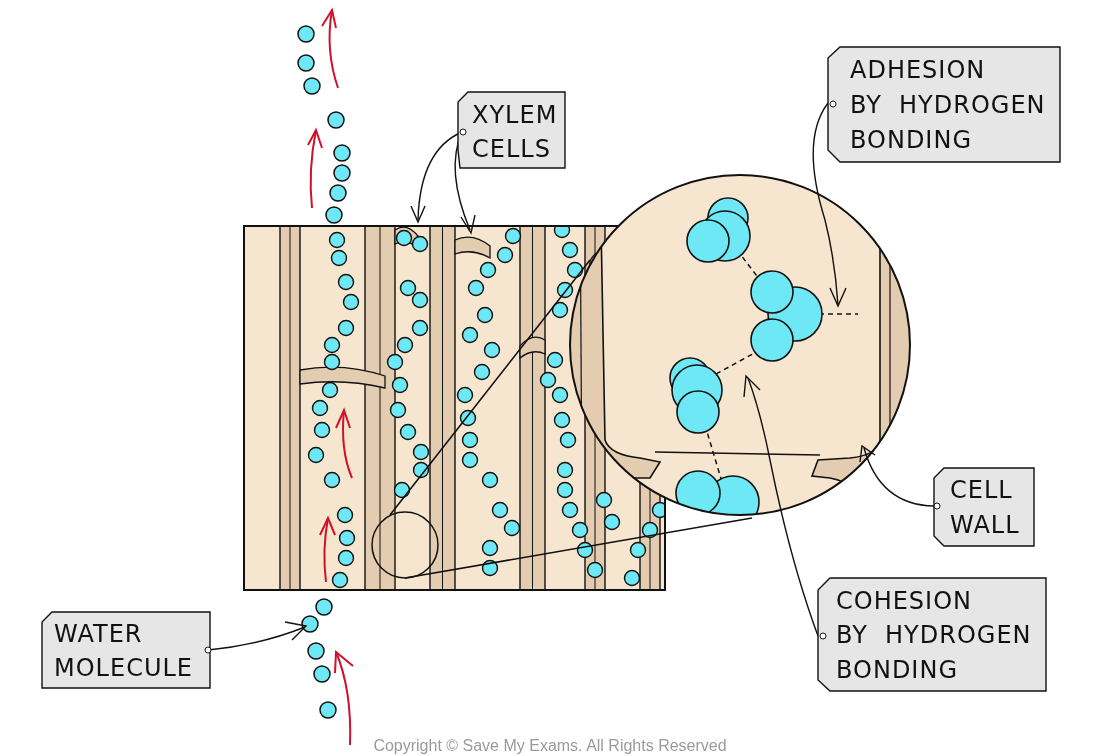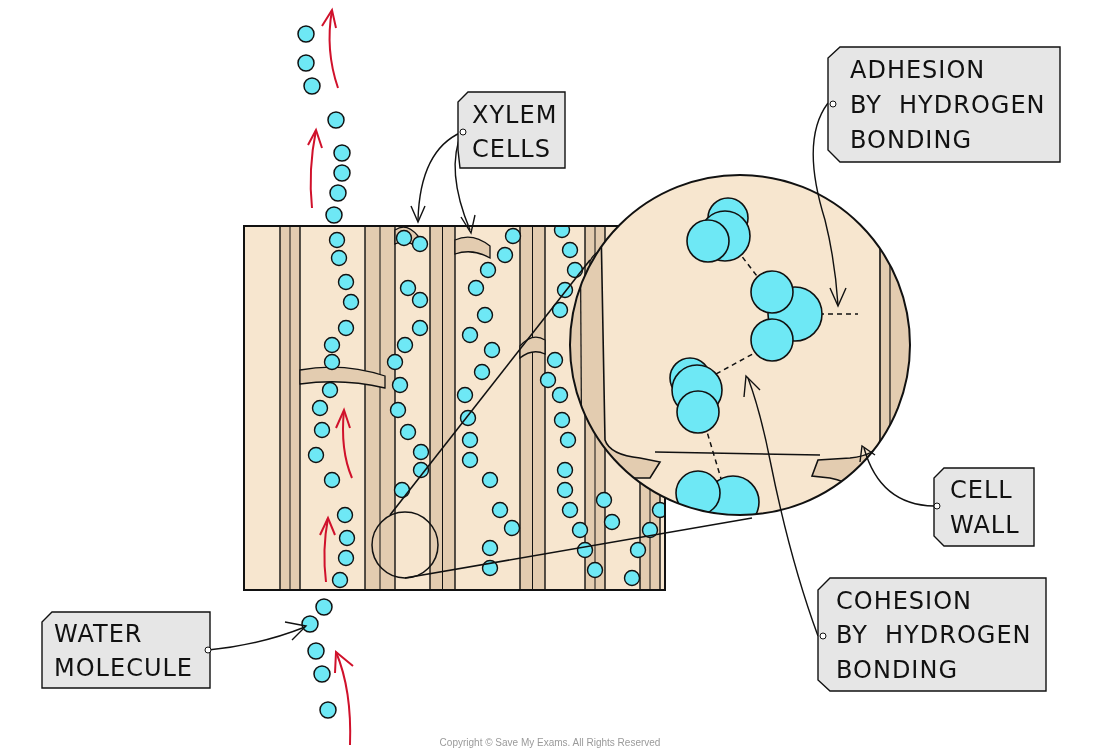--- a/index.html
+++ b/index.html
@@ -1,19 +1,19 @@
 <!DOCTYPE html>
 <html><head>
 <meta charset="utf-8">
 <style>
   html, body { margin:0; padding:0; background:#ffffff; }
   body { width:1100px; height:756px; position:relative; overflow:hidden; font-family:"DejaVu Sans", sans-serif; }
   #diagram { position:absolute; left:0; top:0; }
   .label-text { font-family:"DejaVu Sans", sans-serif; font-size:24px; fill:#111; letter-spacing:1px; }
-  .copyright { position:absolute; left:0; width:1100px; top:737px; text-align:center; font-family:"Liberation Sans", sans-serif; font-size:10px; color:#9a9a9a; }
+  .copyright { position:absolute; left:0; width:1100px; top:737px; text-align:center; font-family:"Liberation Sans", sans-serif; font-size:16px; color:#9a9a9a; }
 </style>
 </head>
 <body>
 
 <svg id="diagram" width="1100" height="756" viewBox="0 0 1100 756">
   <defs>
     <clipPath id="rectClip">
         <rect x="244" y="226" width="421" height="364"></rect>
       </clipPath>
     <clipPath id="circClip">

